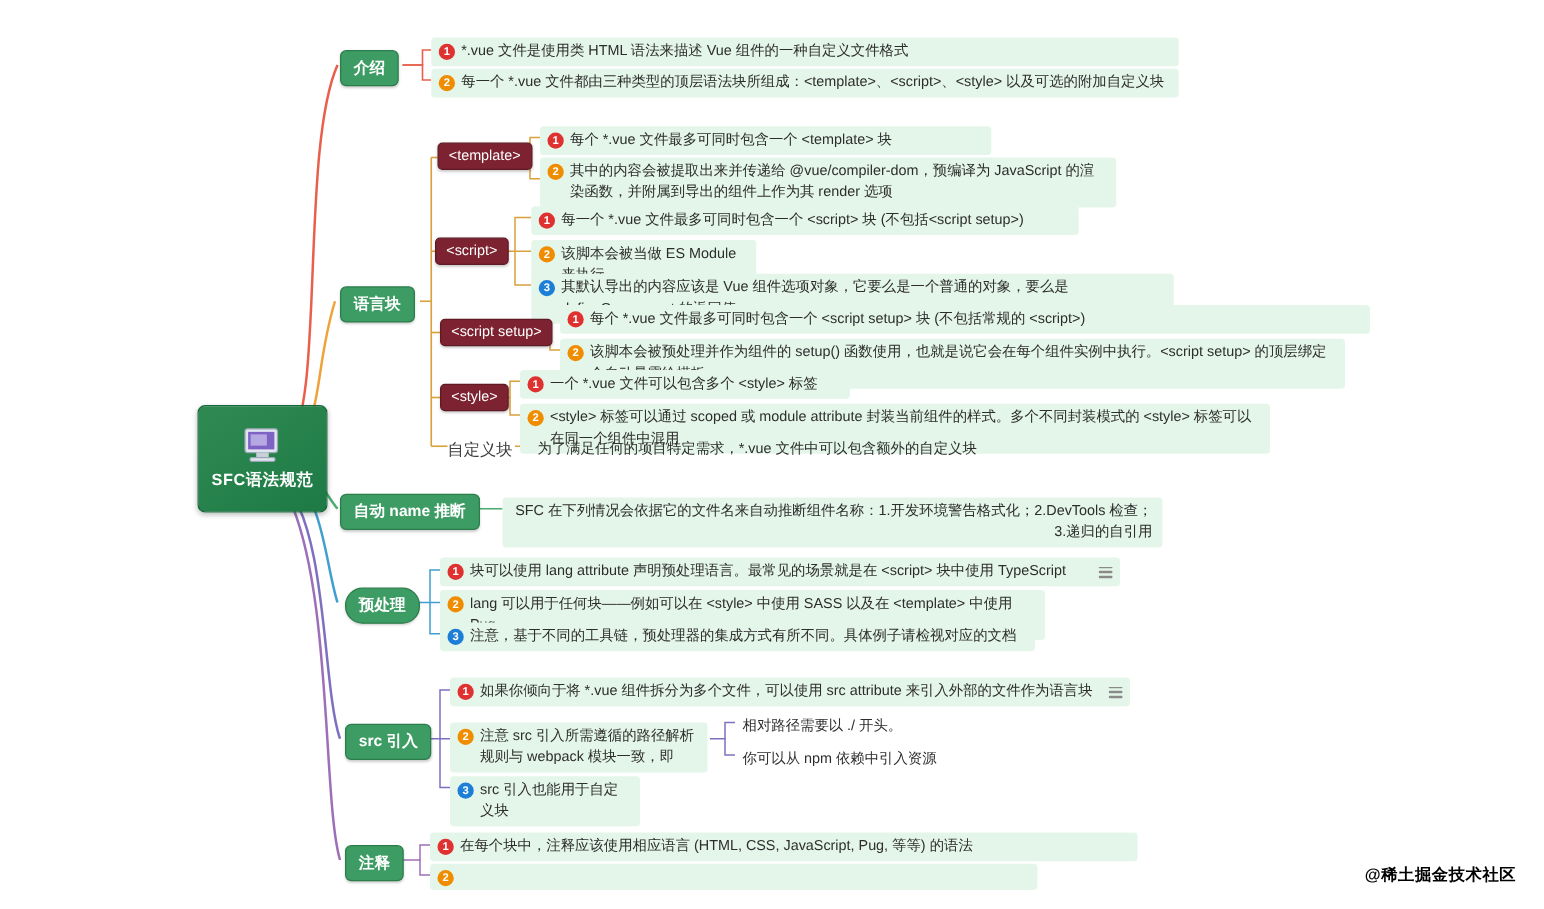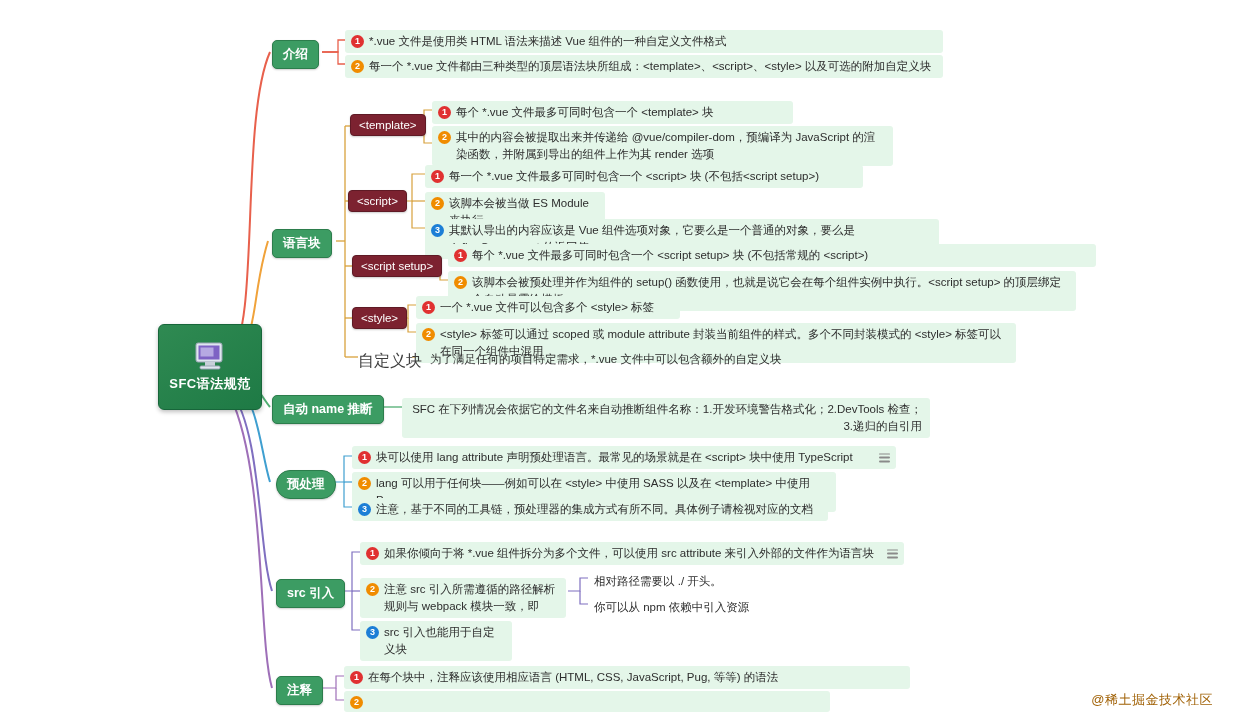--- a/index.html
+++ b/index.html
@@ -78,21 +78,21 @@
     border-radius: 4px;
     color: #ffffff;
     font-size: 11.5px;
     padding: 4px 8px;
     white-space: nowrap;
     box-shadow: 0 1px 2px rgba(0,0,0,0.2);
   }
   
   .plain {
     color: #3d3d3d;
-    font-size: 16px;
+    font-size: 13px;
     white-space: nowrap;
     padding: 2px 0;
   }
   
   .leaf {
     background: #e4f6e9;
     border-radius: 3px;
     color: #2d2d2d;
     font-size: 11.5px;
     line-height: 17px;
@@ -138,23 +138,24 @@
     display: block;
     height: 1.5px;
     background: #8a8a8a;
     border-radius: 1px;
   }
   .menu-icon i:nth-child(2) { width: 100%; }
   .watermark {
     position: absolute;
     right: 22px;
     bottom: 18px;
-    color: #a16207;
+    color: #000000;
     font-size: 13px;
     letter-spacing: 0.5px;
+    font-weight: bold;
   }
 </style>
 </head>
 <body>
 
 <div id="canvas">
 
   <svg class="links" viewBox="0 0 1235 727">
 
     <path d="M230 355 C 260 330, 240 120, 270 52" stroke="#e8604c" stroke-width="2" fill="none"></path>

